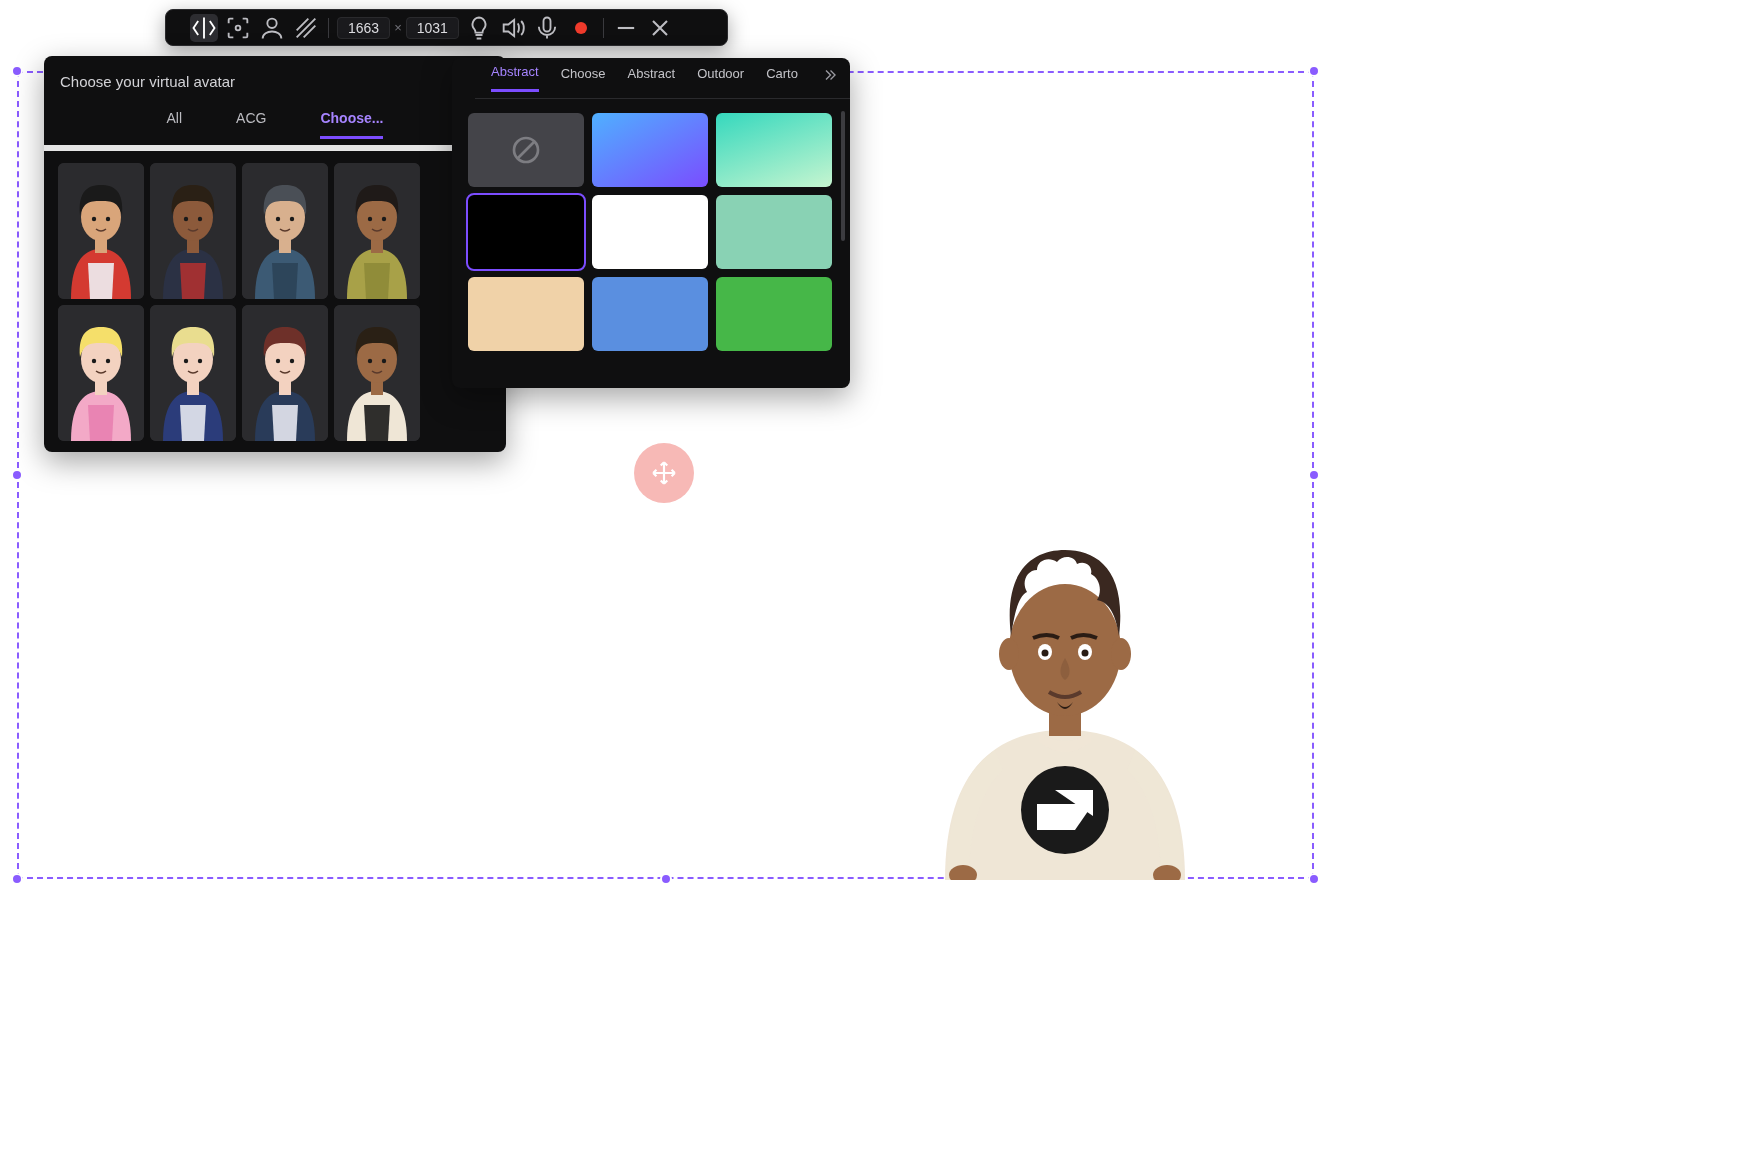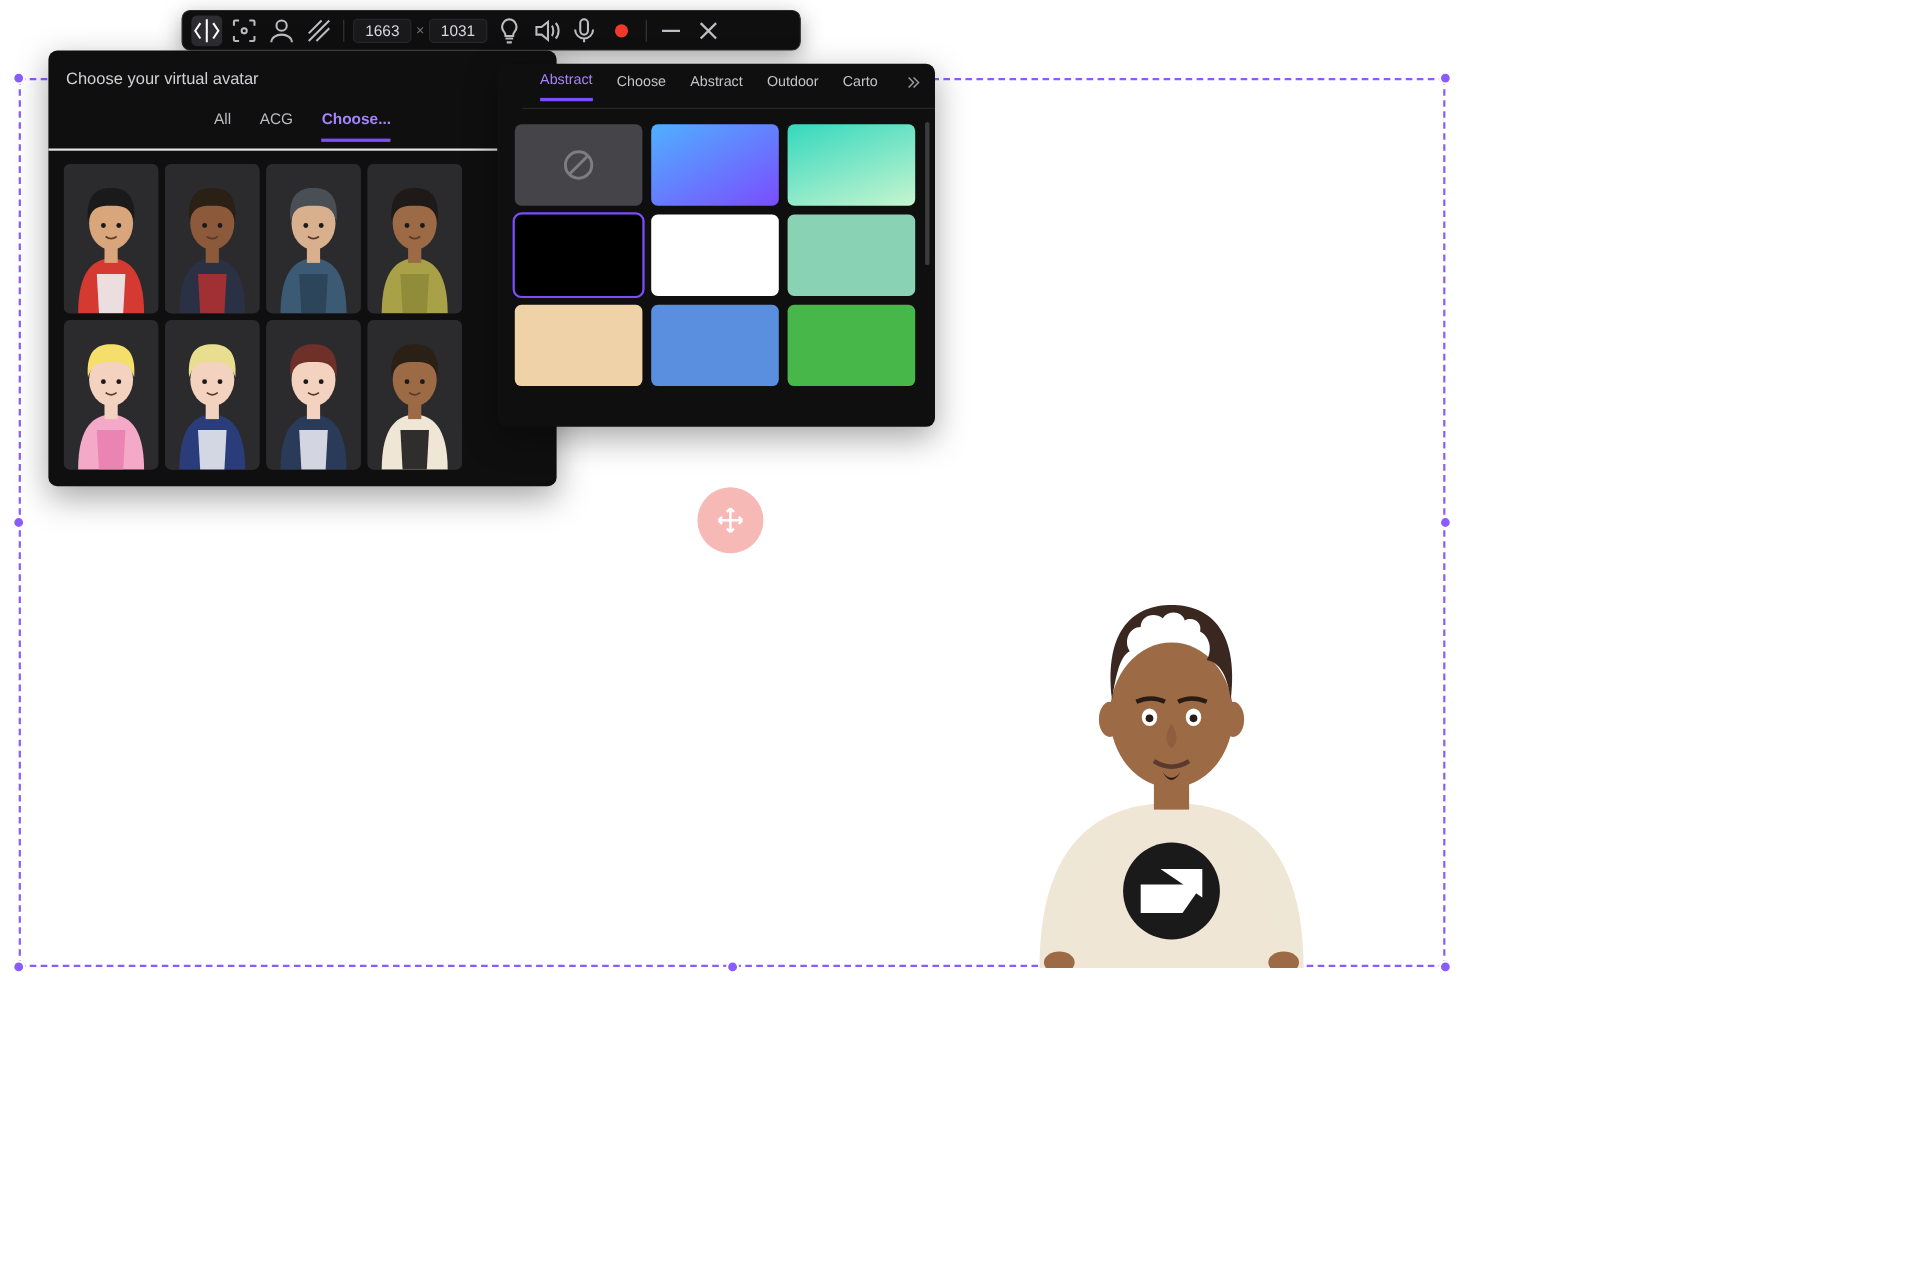--- a/index.html
+++ b/index.html
@@ -18,21 +18,21 @@
     top: 9px;
     left: 165px;
     width: 563px;
     height: 37px;
     background: #0f0f10;
     border: 1px solid #2a2a2d;
     border-radius: 8px;
     display: flex;
     align-items: center;
     gap: 6px;
-    padding: 0 8px;
+    padding: 0 24px;
     box-shadow: 0 6px 20px rgba(0,0,0,.35);
   }
   .tb-btn {
     width: 28px; height: 28px;
     display: flex; align-items: center; justify-content: center;
     border-radius: 5px;
     color: #bdbdc2;
     cursor: pointer;
   }
   .tb-btn.active { background: #2d2d31; color: #ffffff; }
@@ -64,24 +64,24 @@
     padding: 14px 16px 12px 16px;
     font-size: 15px;
     color: #d2d2d6;
   }
   .panel-close {
     width: 22px; height: 22px; display: flex; align-items: center; justify-content: center;
     color: #9a9aa0; cursor: pointer; border-radius: 4px;
   }
 
   
-  .avatar-panel { top: 46px; left: 44px; width: 462px; height: 396px; }
+  .avatar-panel { top: 56px; left: 44px; width: 462px; height: 396px; }
   .av-tabs {
-    display: flex; gap: 26px; padding: 0 24px 6px 24px;
-    border-bottom: 2px solid #e5e5e5;
+    display: flex; gap: 54px; padding: 0 24px 6px 24px;
+    border-bottom: 6px solid #e5e5e5;
     justify-content: center;
   }
   .av-tab {
     padding: 6px 0 10px 0;
     font-size: 14px; color: #bcbcc1; cursor: pointer;
   }
   .av-tab.active {
     color: #a684ff; font-weight: 600;
     border-bottom: 3px solid #7c4dff;
   }

